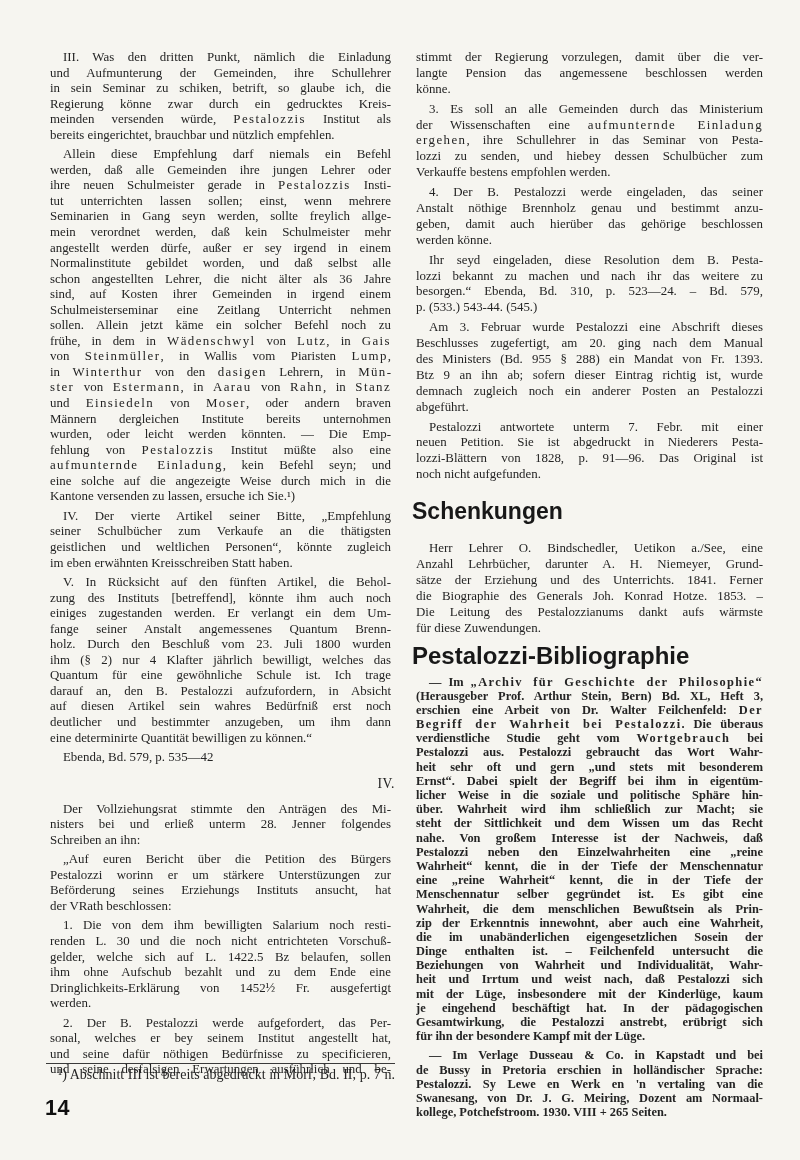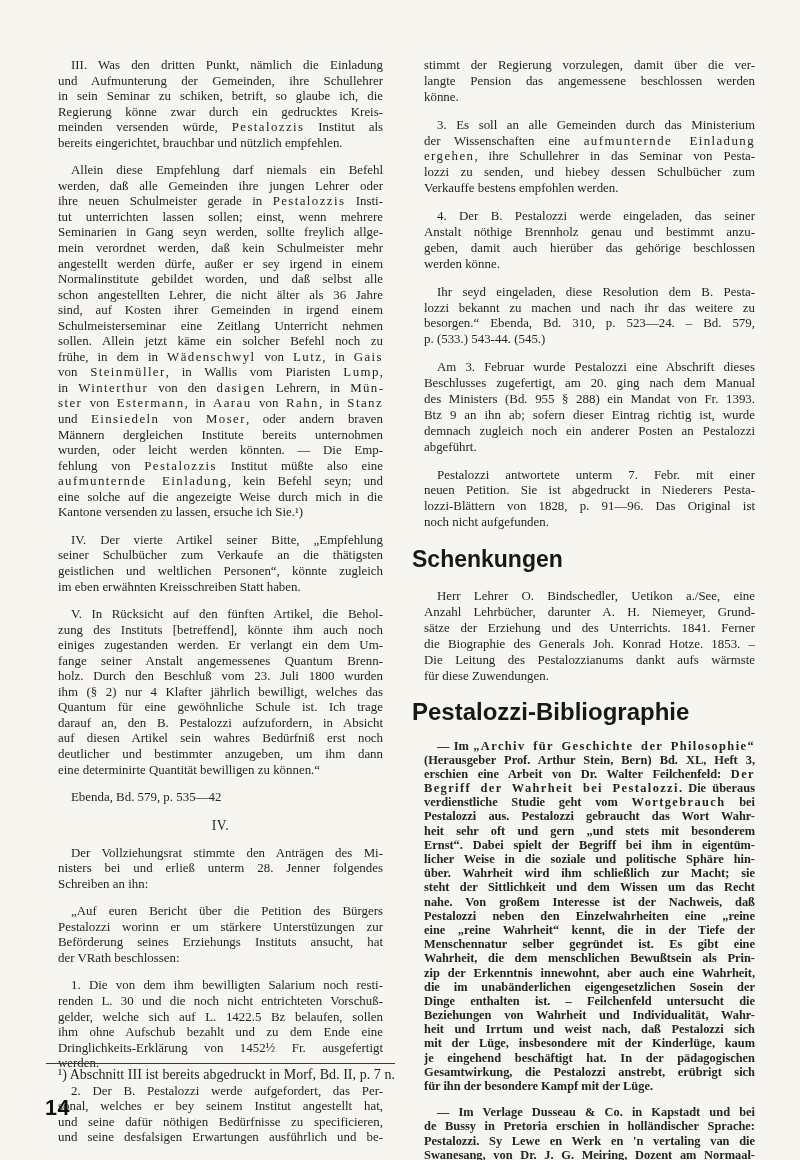--- a/index.html
+++ b/index.html
@@ -7,36 +7,36 @@
     width:800px;height:1160px;
     background:#f6f5f0;
     font-family:"Liberation Serif","DejaVu Serif",serif;
     color:#242424;
     -webkit-font-smoothing:antialiased;
   }
   .page{position:relative;width:800px;height:1160px;overflow:hidden;}
   .col{position:absolute;top:46px;}
   .col-left{left:46px;width:349px;}
   .col-right{left:412px;width:355px;}
-  .para{margin:12px;}
+  .para{margin:4px;}
   .line{
     font-size:12.9px;
     line-height:15.55px;
     height:15.55px;
     text-align:justify;
     text-align-last:justify;
     overflow:hidden;
   }
   .col-right .line{line-height:15.9px;height:15.9px;}
   .para.tight .line{line-height:14.2px;height:14.2px;font-size:12.4px;font-weight:bold;}
   .line.indent{text-indent:13px;}
   .line.last{text-align-last:left;}
   .sp{letter-spacing:1.4px;word-spacing:2px;}
   .center-head{
-    text-align:center;
+    text-align:right;
     font-size:13.6px;
     margin:10px 0 10px;
     letter-spacing:0.5px;
   }
   .heading{
     font-family:"Liberation Sans","DejaVu Sans",sans-serif;
     font-weight:bold;
     color:#181818;
     font-size:23px;
     line-height:28px;
@@ -201,20 +201,21 @@
         <div class="line"><span class="sp">Begriff der Wahrheit bei Pestalozzi</span><span>. Die überaus</span></div>
         <div class="line"><span>verdienstliche Studie geht vom </span><span class="sp">Wortgebrauch</span><span> bei</span></div>
         <div class="line"><span>Pestalozzi aus. Pestalozzi gebraucht das Wort Wahr-</span></div>
         <div class="line"><span>heit sehr oft und gern „und stets mit besonderem</span></div>
         <div class="line"><span>Ernst“. Dabei spielt der Begriff bei ihm in eigentüm-</span></div>
         <div class="line"><span>licher Weise in die soziale und politische Sphäre hin-</span></div>
         <div class="line"><span>über. Wahrheit wird ihm schließlich zur Macht; sie</span></div>
         <div class="line"><span>steht der Sittlichkeit und dem Wissen um das Recht</span></div>
         <div class="line"><span>nahe. Von großem Interesse ist der Nachweis, daß</span></div>
         <div class="line"><span>Pestalozzi neben den Einzelwahrheiten eine „reine</span></div>
+        <div class="line"><span>Wahrheit“ kennt, die in der Tiefe der Menschennatur</span></div>
         <div class="line"><span>eine „reine Wahrheit“ kennt, die in der Tiefe der</span></div>
         <div class="line"><span>Menschennatur selber gegründet ist. Es gibt eine</span></div>
         <div class="line"><span>Wahrheit, die dem menschlichen Bewußtsein als Prin-</span></div>
         <div class="line"><span>zip der Erkenntnis innewohnt, aber auch eine Wahrheit,</span></div>
         <div class="line"><span>die im unabänderlichen eigengesetzlichen Sosein der</span></div>
         <div class="line"><span>Dinge enthalten ist. – Feilchenfeld untersucht die</span></div>
         <div class="line"><span>Beziehungen von Wahrheit und Individualität, Wahr-</span></div>
         <div class="line"><span>heit und Irrtum und weist nach, daß Pestalozzi sich</span></div>
         <div class="line"><span>mit der Lüge, insbesondere mit der Kinderlüge, kaum</span></div>
         <div class="line"><span>je eingehend beschäftigt hat. In der pädagogischen</span></div>

